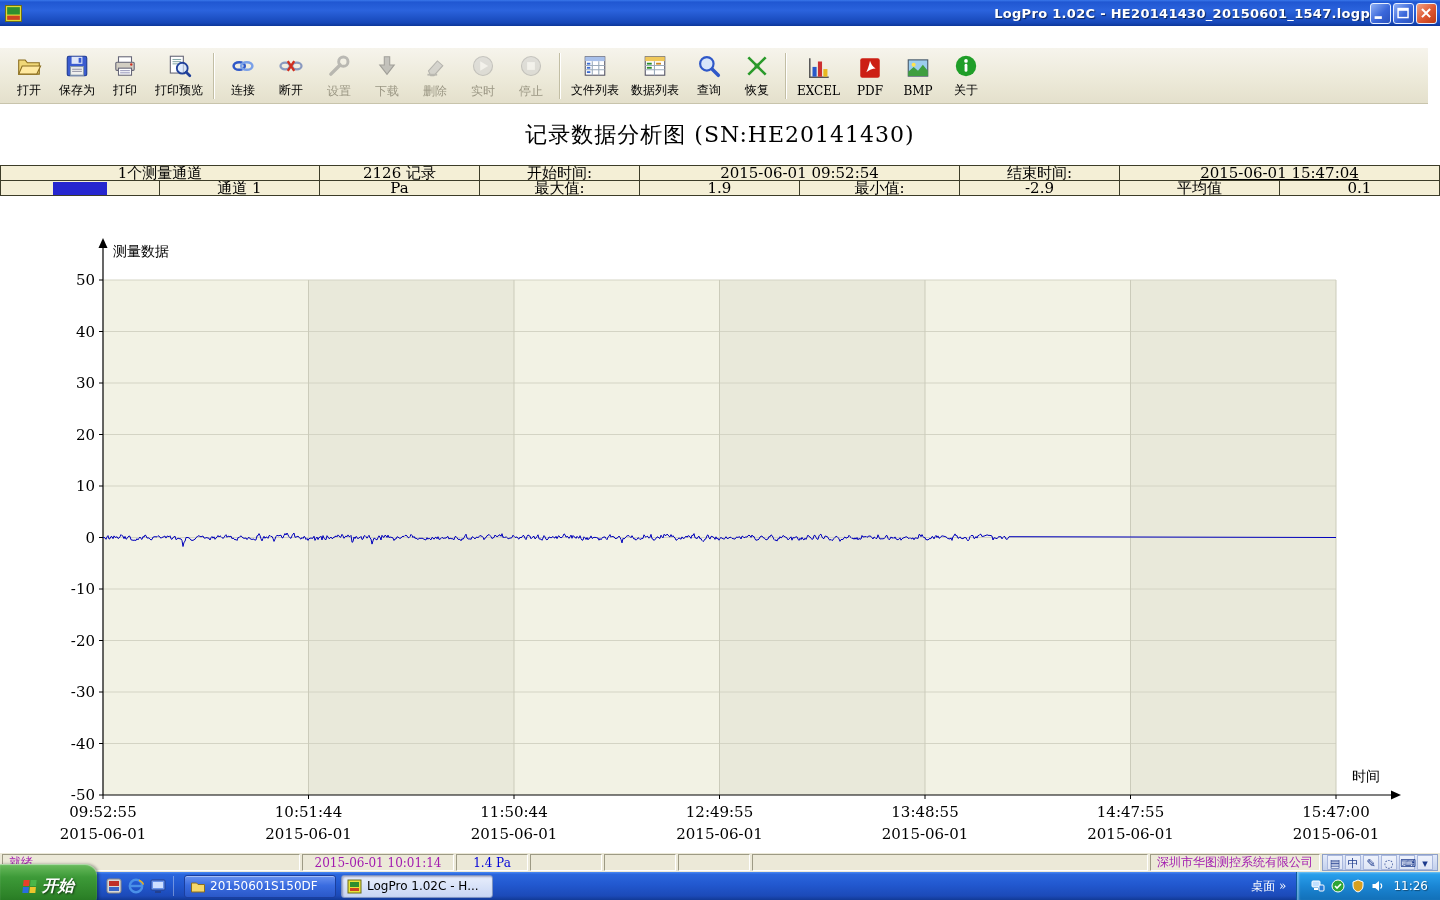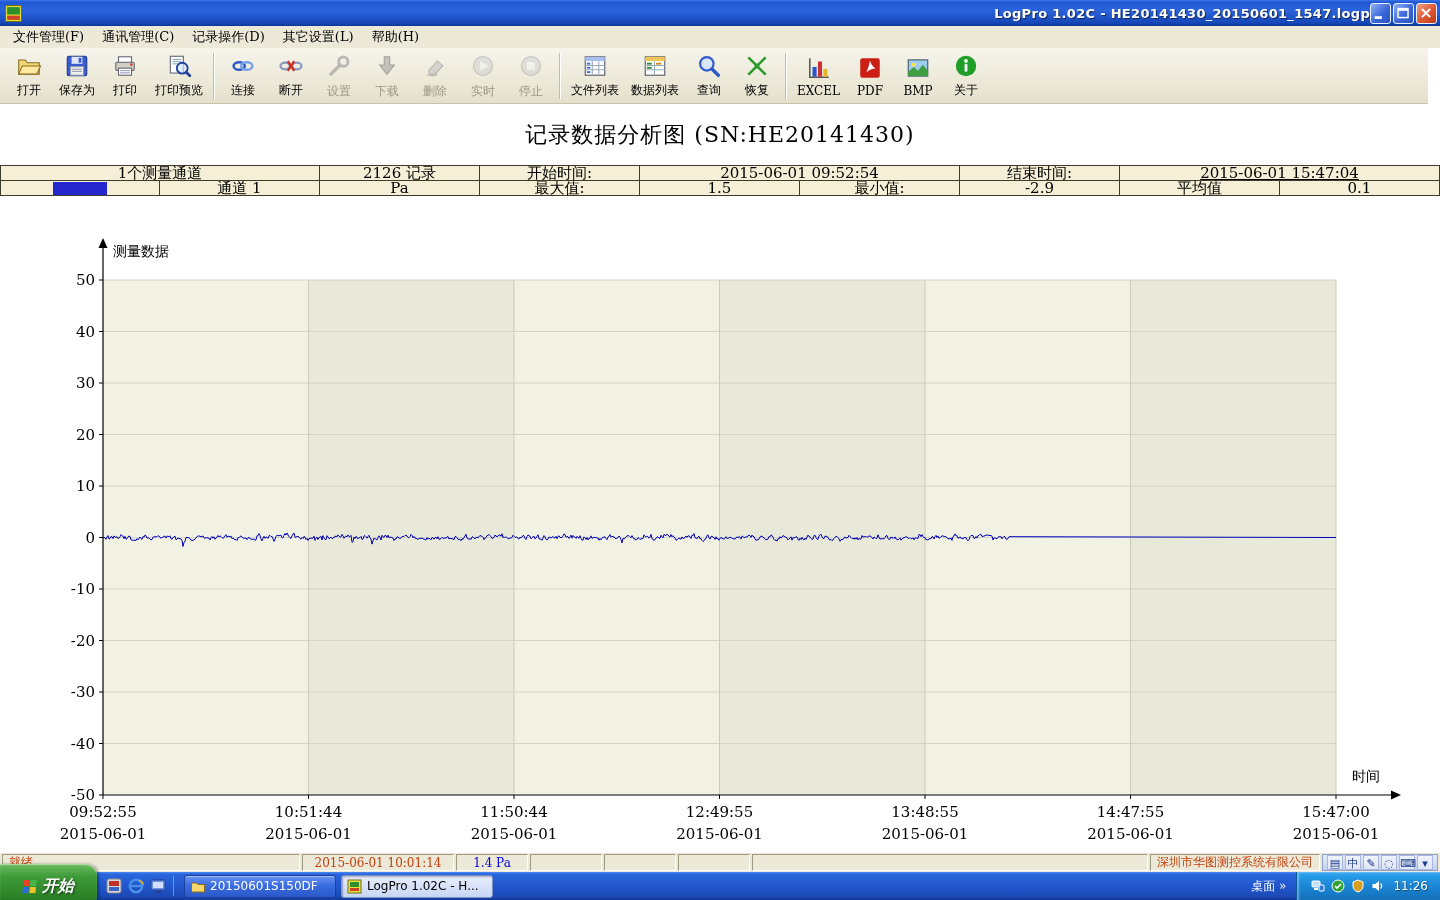--- a/index.html
+++ b/index.html
@@ -56,21 +56,21 @@
   .swatch { display:inline-block; width:54px; height:13px; }
 
   
   .chart-region { position:absolute; top:228px; left:0; right:0; height:624px; background:#fff; }
   #chart-svg { position:absolute; inset:0; font-family:"DejaVu Serif", serif; }
 
   
   .statusbar { position:absolute; top:852px; left:0; right:0; height:20px; background:#ece9d8;
     border-top:1px solid #fff; display:flex; gap:2px; padding:1px 2px; align-items:stretch;
     font-family:"DejaVu Serif", serif; }
-  .seg { border:1px solid; border-color:#9d9a84 #fff #fff #9d9a84; font-size:12px; color:#c2410c;
+  .seg { border:1px solid; border-color:#9d9a84 #fff #fff #9d9a84; font-size:12px; color:#a21caf;
     display:flex; align-items:center; justify-content:center; white-space:nowrap; overflow:hidden; }
   .seg.flex { flex:1; }
   .langbar { display:flex; align-items:center; gap:2px; padding:0 4px;
     background:linear-gradient(180deg,#e3eafb,#c3d0ec); border:1px solid #8ea0c8; }
   .lb-ic { width:16px; height:15px; font-size:11px; line-height:15px; text-align:center;
     color:#1c3a8c; background:rgba(255,255,255,.45); border:1px solid #aab8dd; cursor:pointer;
     font-family:"DejaVu Sans", sans-serif; }
 
   
   .taskbar { position:absolute; top:872px; left:0; right:0; height:28px;
@@ -136,27 +136,20 @@
           </svg>
         </button>
       <button class="winbtn close">
           <svg viewBox="0 0 21 21" width="19" height="19">
             <path d="M5.5 5.5l9 9M14.5 5.5l-9 9" stroke="#fff" stroke-width="2.3"></path>
           </svg>
         </button>
     </span>
   </div>
 
-  <div class="menubar" id="menubar">
-      <span class="menu-item">文件管理(F)</span>
-      <span class="menu-item">通讯管理(C)</span>
-      <span class="menu-item">记录操作(D)</span>
-      <span class="menu-item">其它设置(L)</span>
-      <span class="menu-item">帮助(H)</span>
-    </div>
 
   <div class="toolbar" id="toolbar">
       <div class="tb-btn">
         <span class="tb-icon">
           <svg viewBox="0 0 24 24">
             <path d="M2.5 19.5V6.5h6l2 2.5h11v10.5z" fill="#f0d878" stroke="#8a6d1f"></path>
             <path d="M2.5 19.5l3.2-7.5h17l-3.6 7.5z" fill="#ffe9a0" stroke="#8a6d1f"></path>
           </svg>
         </span>
         <span class="tb-label">打开</span>
@@ -365,21 +358,21 @@
         <div class="info-cell" style="grid-column: span 1;">结束时间:</div>
         <div class="info-cell" style="grid-column: span 2; text-decoration: underline;">2015-06-01 15:47:04</div>
       </div>
       <div class="info-row">
         <div class="info-cell" style="grid-column: span 1;">
           <span class="swatch" style="background: rgb(38, 38, 207);"></span>
         </div>
         <div class="info-cell" style="grid-column: span 1;">通道 1</div>
         <div class="info-cell" style="grid-column: span 1;">Pa</div>
         <div class="info-cell" style="grid-column: span 1;">最大值:</div>
-        <div class="info-cell" style="grid-column: span 1;">1.5</div>
+        <div class="info-cell" style="grid-column: span 1;">1.9</div>
         <div class="info-cell" style="grid-column: span 1;">最小值:</div>
         <div class="info-cell" style="grid-column: span 1;">-2.9</div>
         <div class="info-cell" style="grid-column: span 1;">平均值</div>
         <div class="info-cell" style="grid-column: span 1;">0.1</div>
       </div>
     </div>
 
   <div class="chart-region">
     <svg id="chart-svg" width="1440" height="624">
         <rect x="103" y="52" width="205.5" height="515" fill="#f2f2e4"></rect>

